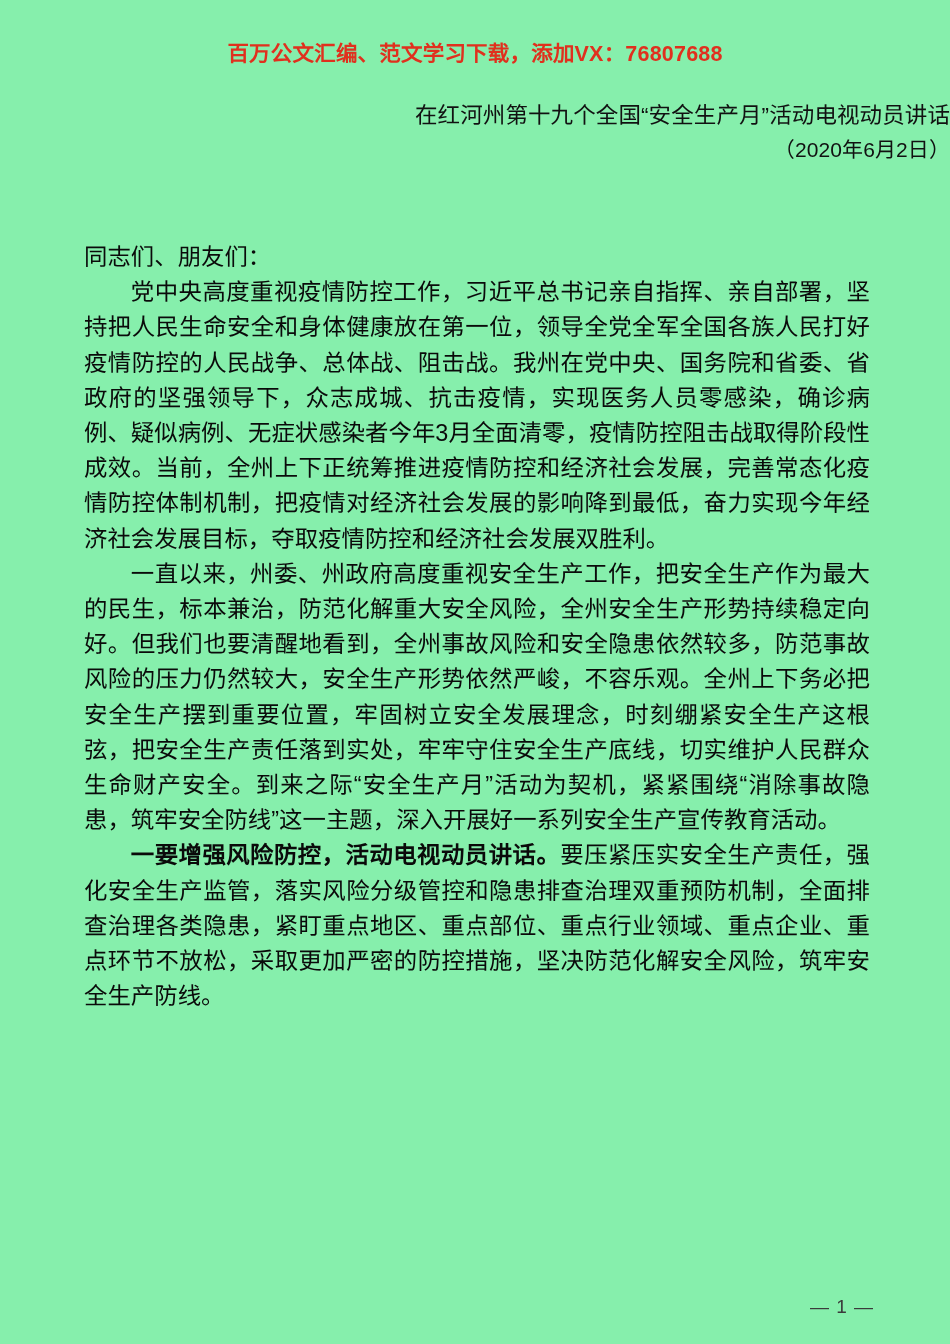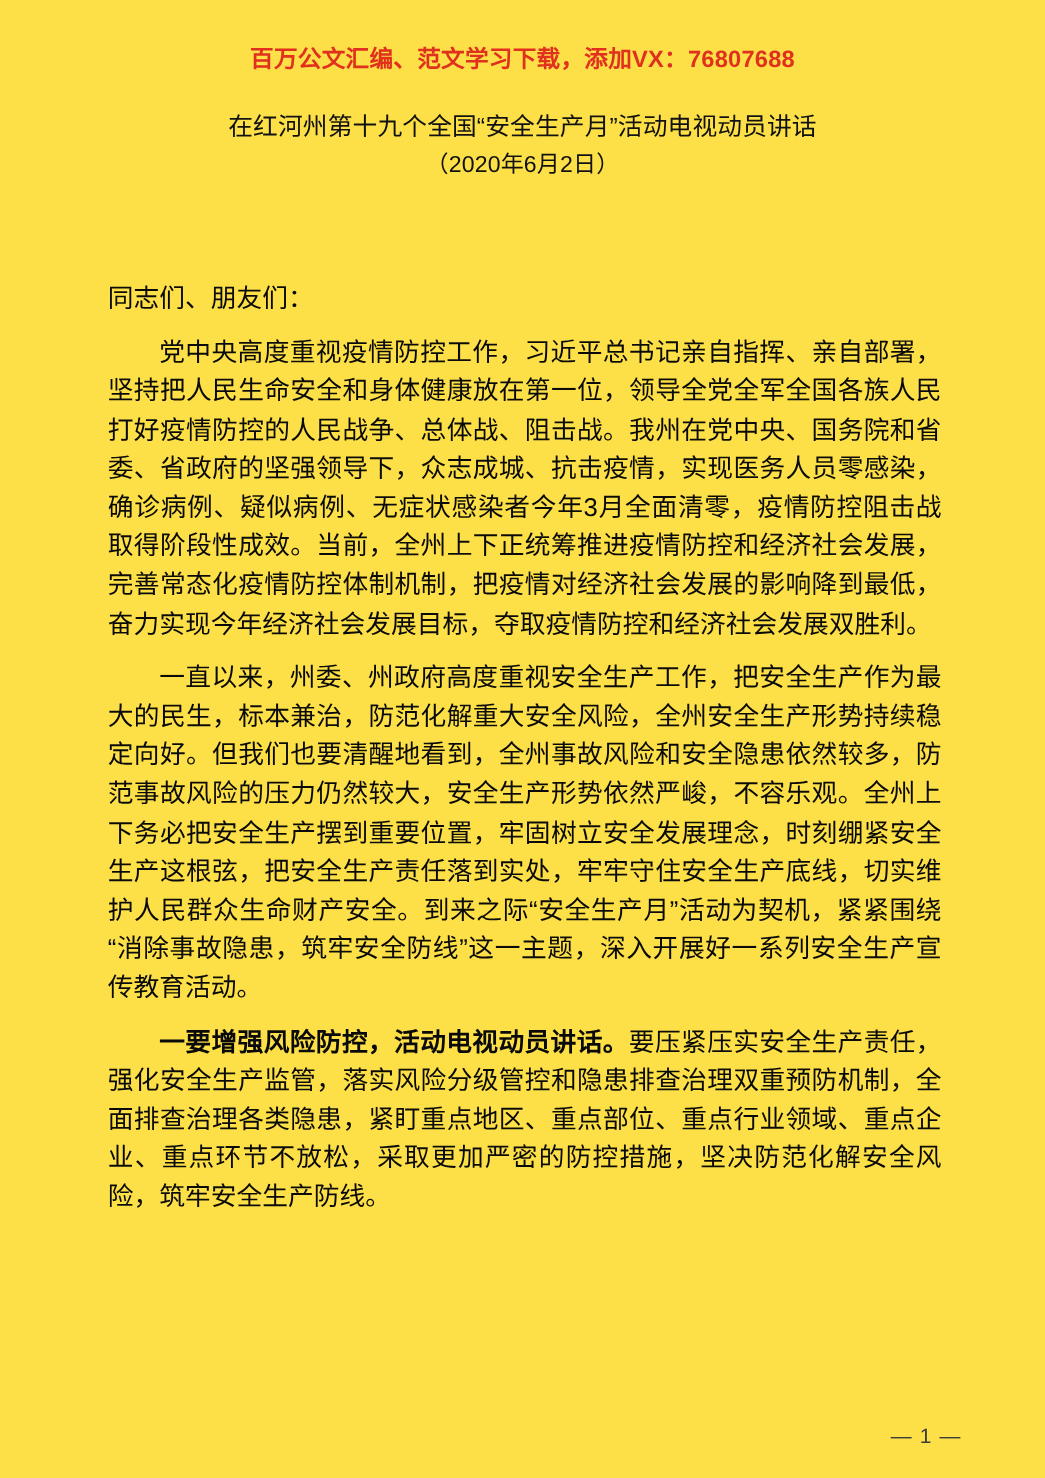--- a/index.html
+++ b/index.html
@@ -10,21 +10,21 @@
   }
   body {
     font-family: "Liberation Sans", "DejaVu Sans", sans-serif;
     color: #000000;
   }
   #page {
     position: relative;
     width: 950px;
     height: 1344px;
     margin: 0 auto;
-    background: #fde047;
+    background: #86efac;
     overflow: hidden;
     box-sizing: border-box;
   }
 
   
   .promo-banner {
     position: absolute;
     top: 41px;
     left: 0;
     width: 950px;
@@ -35,21 +35,21 @@
     line-height: 1.25;
     white-space: nowrap;
   }
 
   
   .title-block {
     position: absolute;
     top: 99px;
     left: 0;
     width: 950px;
-    text-align: center;
+    text-align: right;
   }
   .title-line {
     font-size: 22.5px;
     line-height: 34px;
     font-weight: 400;
     color: #111111;
     letter-spacing: 0.1px;
     white-space: nowrap;
   }
   .title-line.sub {
@@ -65,21 +65,21 @@
     top: 240px;
     left: 84px;
     width: 786px;
   }
   .para {
     font-size: 23.4px;
     line-height: 35.2px;
     text-align: justify;
     text-align-last: left;
     text-justify: inter-ideograph;
-    margin: 14px;
+    margin: 0;
     color: #0a0a0a;
     letter-spacing: 0.02px;
   }
   .para.indent {
     text-indent: 2em;
   }
   .para.flush {
     text-indent: 0;
   }
   .para b, .para .bold {

